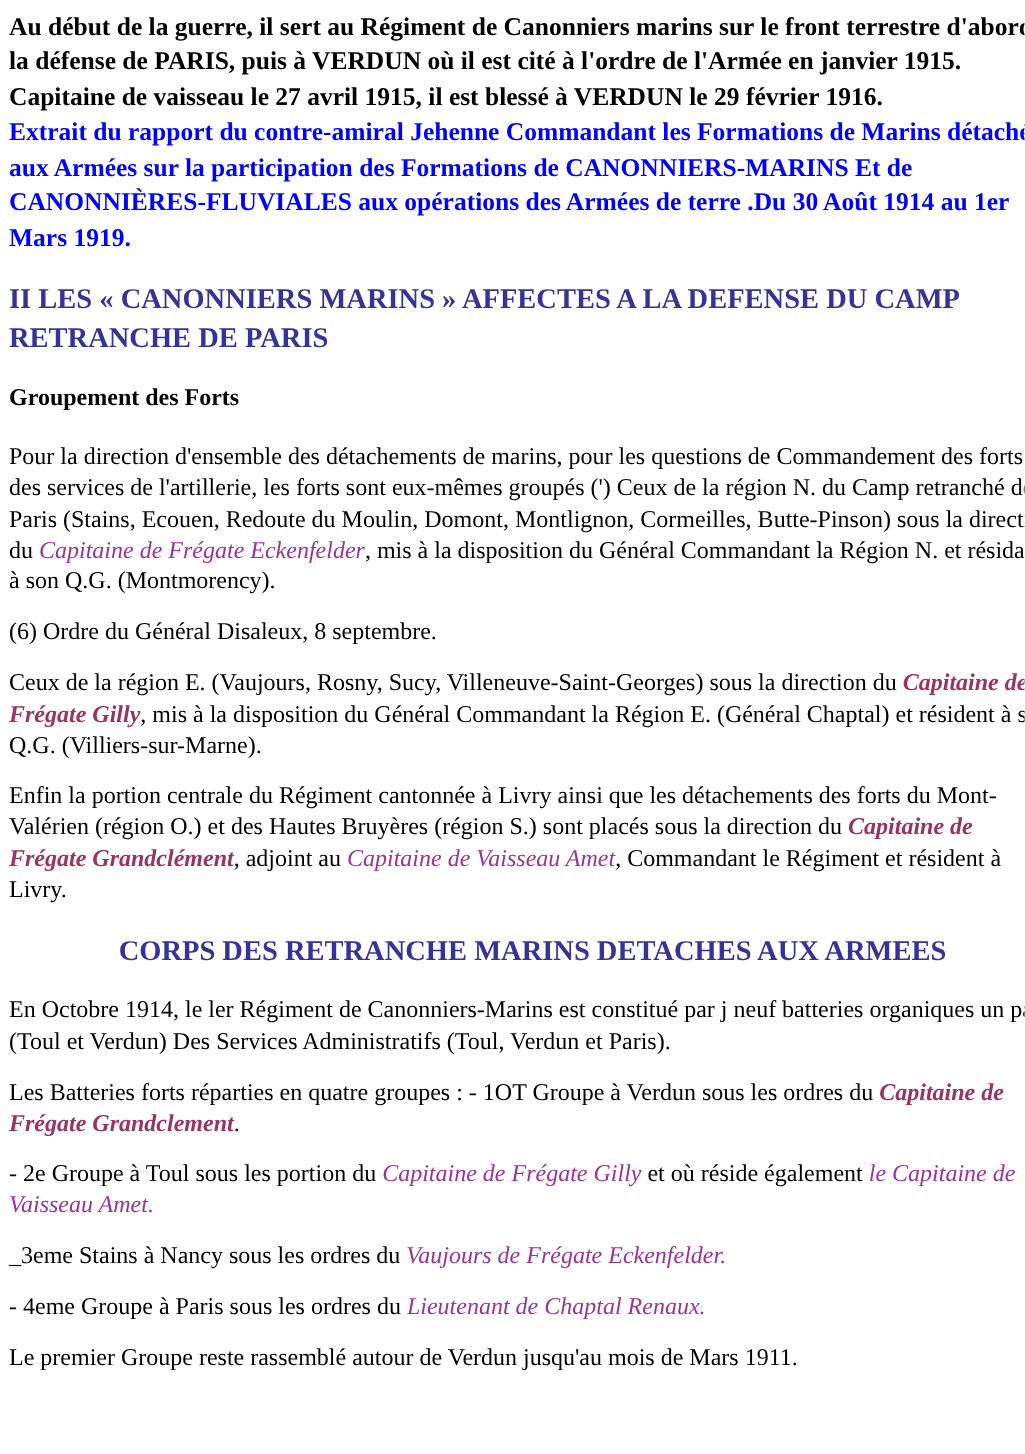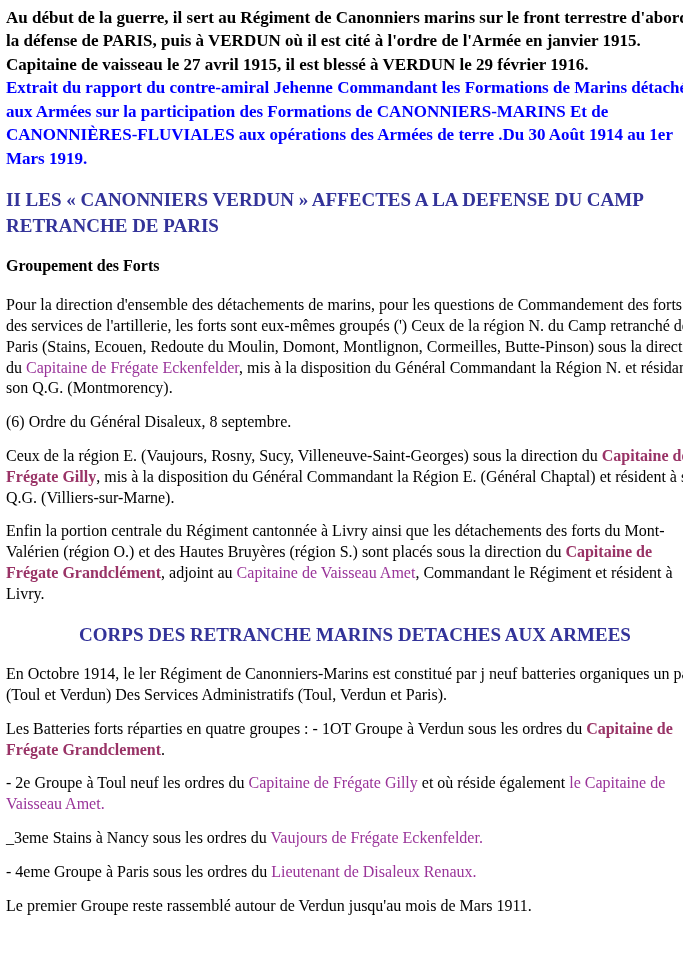--- a/index.html
+++ b/index.html
@@ -32,35 +32,35 @@
   }
   .b-heading-center { text-align: center; }
   .b-subheading {
     font-weight: bold;
     margin: 18px 0;
   }
   .b-para { margin: 13px 0; }
   .s-bold-black { font-weight: bold; }
   .s-bold-blue  { font-weight: bold; color: #0000ff; }
   .s-text {}
-  a.s-link, a.s-link-bold { text-decoration: none; cursor: pointer; }
+  a.s-link, a.s-link-bold { text-decoration: none; cursor: pointer; font-style: italic; }
   a.s-link      { color: #993399; }
   a.s-link-bold { color: #993366; font-weight: bold; }
 </style>
 </head>
 <body>
 
 <div class="doc">
     <div class="b-intro"><span class="s-bold-black">Au début de la guerre, il sert au Régiment de Canonniers marins sur le front terrestre d'abord à la défense de PARIS, puis à VERDUN où il est cité à l'ordre de l'Armée en janvier 1915.</span><br><span class="s-bold-black">Capitaine de vaisseau le 27 avril 1915, il est blessé à VERDUN le 29 février 1916.</span><br><span class="s-bold-blue">Extrait du rapport  du contre-amiral Jehenne Commandant les Formations de Marins détachés aux Armées sur la participation des Formations de CANONNIERS-MARINS Et de CANONNIÈRES-FLUVIALES aux opérations des Armées de terre .Du 30 Août 1914 au 1er Mars 1919.</span></div>
-    <div class="b-heading"><span class="s-text">II LES « CANONNIERS VERDUN » AFFECTES A LA DEFENSE DU CAMP RETRANCHE DE PARIS</span></div>
+    <div class="b-heading"><span class="s-text">II LES « CANONNIERS MARINS » AFFECTES A LA DEFENSE DU CAMP RETRANCHE DE PARIS</span></div>
     <div class="b-subheading"><span class="s-bold-black">Groupement des Forts</span></div>
     <div class="b-para"><span class="s-text">Pour la direction d'ensemble des détachements de marins, pour les questions de Commandement des forts et des services de l'artillerie, les forts sont eux-mêmes groupés (') Ceux de la région N. du Camp retranché de Paris (Stains, Ecouen, Redoute du Moulin, Domont, Montlignon, Cormeilles, Butte-Pinson) sous la direction du </span><a class="s-link">Capitaine de Frégate Eckenfelder</a><span class="s-text">, mis à la disposition du Général Commandant la Région N. et résidant à son Q.G. (Montmorency).</span></div>
     <div class="b-para"><span class="s-text">(6) Ordre du Général Disaleux, 8 septembre.</span></div>
     <div class="b-para"><span class="s-text">Ceux de la région E. (Vaujours, Rosny, Sucy, Villeneuve-Saint-Georges) sous la direction du </span><a class="s-link-bold">Capitaine de Frégate Gilly</a><span class="s-text">, mis à la disposition du Général Commandant la Région E. (Général Chaptal) et résident à son Q.G. (Villiers-sur-Marne).</span></div>
     <div class="b-para"><span class="s-text">Enfin la portion centrale du Régiment cantonnée à Livry ainsi que les détachements des forts du Mont-Valérien (région O.) et des Hautes Bruyères (région S.) sont placés sous la direction du </span><a class="s-link-bold">Capitaine de Frégate Grandclément</a><span class="s-text">, adjoint au </span><a class="s-link">Capitaine de Vaisseau Amet</a><span class="s-text">, Commandant le Régiment et résident à Livry.</span></div>
     <div class="b-heading-center"><span class="s-text">CORPS DES RETRANCHE MARINS DETACHES AUX ARMEES</span></div>
     <div class="b-para"><span class="s-text">En Octobre 1914, le ler Régiment de Canonniers-Marins est constitué par j neuf batteries organiques un parc (Toul et Verdun) Des Services Administratifs (Toul, Verdun et Paris).</span></div>
     <div class="b-para"><span class="s-text">Les Batteries forts réparties en quatre groupes : - 1OT Groupe à Verdun sous les ordres du </span><a class="s-link-bold">Capitaine de Frégate Grandclement</a><span class="s-text">.</span></div>
-    <div class="b-para"><span class="s-text">- 2e Groupe à Toul neuf les ordres du </span><a class="s-link">Capitaine de Frégate Gilly</a><span class="s-text"> et où réside également </span><a class="s-link">le Capitaine de Vaisseau Amet.</a></div>
+    <div class="b-para"><span class="s-text">- 2e Groupe à Toul sous les portion du </span><a class="s-link">Capitaine de Frégate Gilly</a><span class="s-text"> et où réside également </span><a class="s-link">le Capitaine de Vaisseau Amet.</a></div>
     <div class="b-para"><span class="s-text">_3eme Stains à Nancy sous les ordres du </span><a class="s-link">Vaujours de Frégate Eckenfelder.</a></div>
-    <div class="b-para"><span class="s-text">- 4eme Groupe à Paris sous les ordres du </span><a class="s-link">Lieutenant de Disaleux Renaux.</a></div>
+    <div class="b-para"><span class="s-text">- 4eme Groupe à Paris sous les ordres du </span><a class="s-link">Lieutenant de Chaptal Renaux.</a></div>
     <div class="b-para"><span class="s-text">Le premier Groupe reste rassemblé autour de Verdun jusqu'au mois de Mars 1911.</span></div>
   </div>
 
 </body></html>

